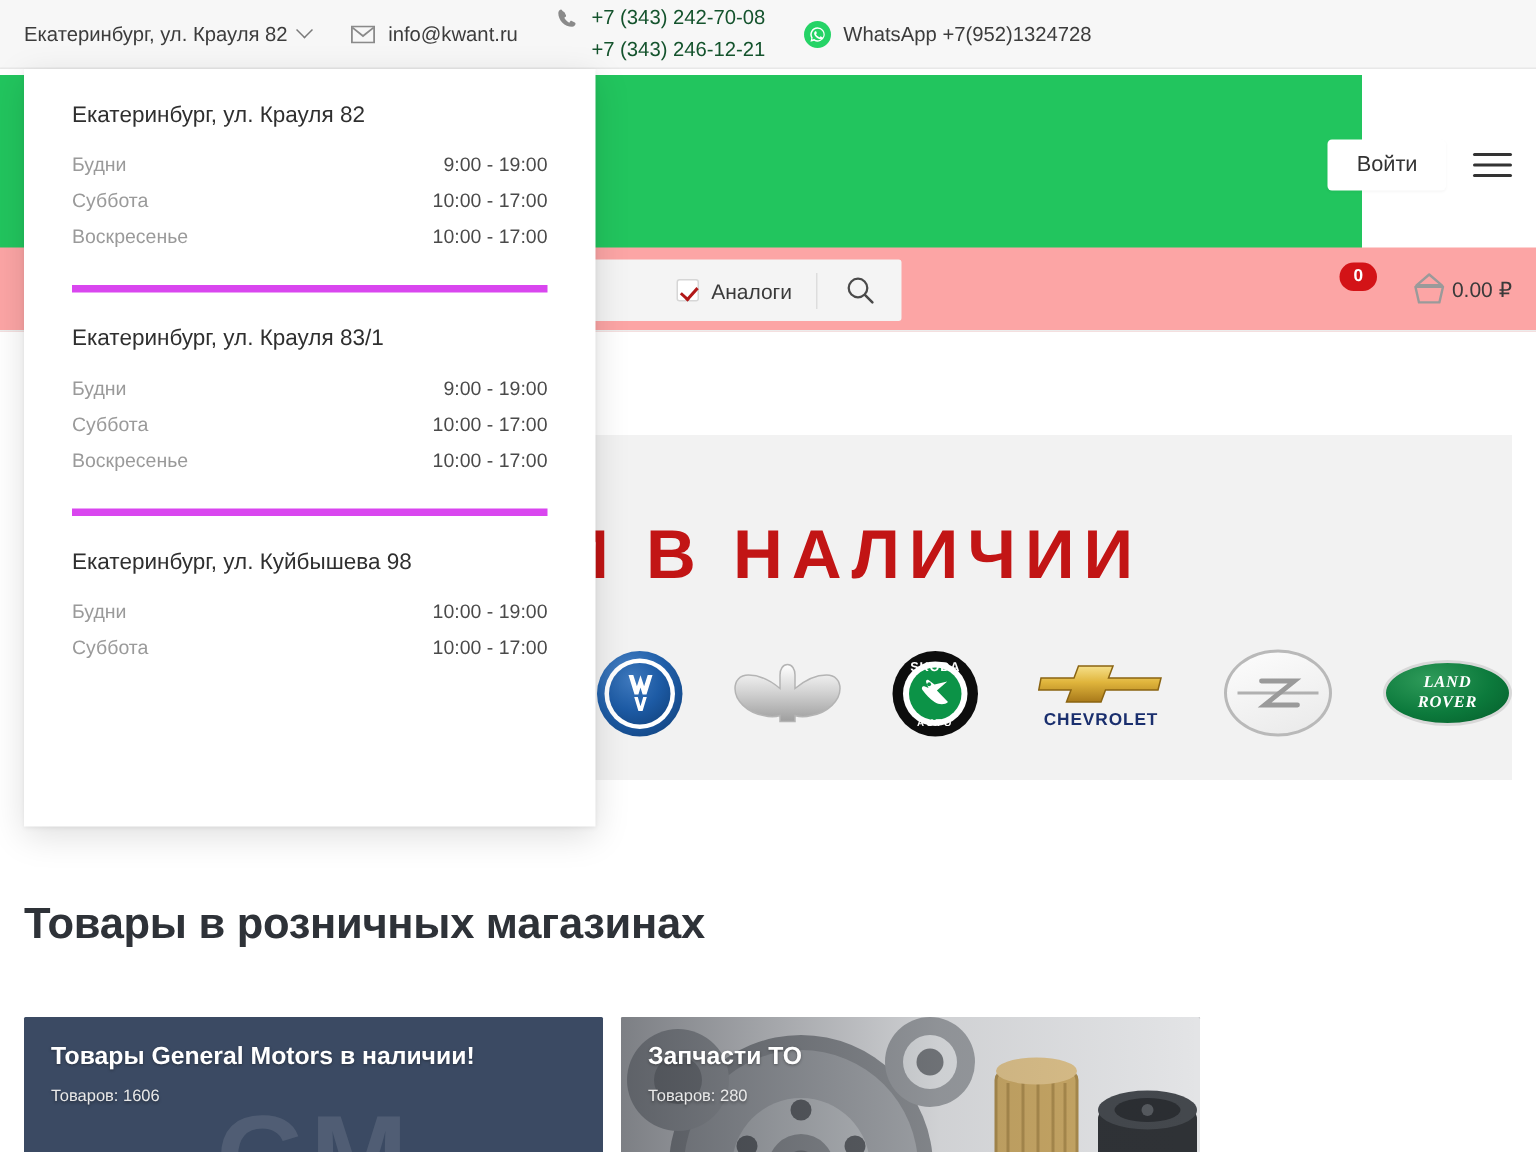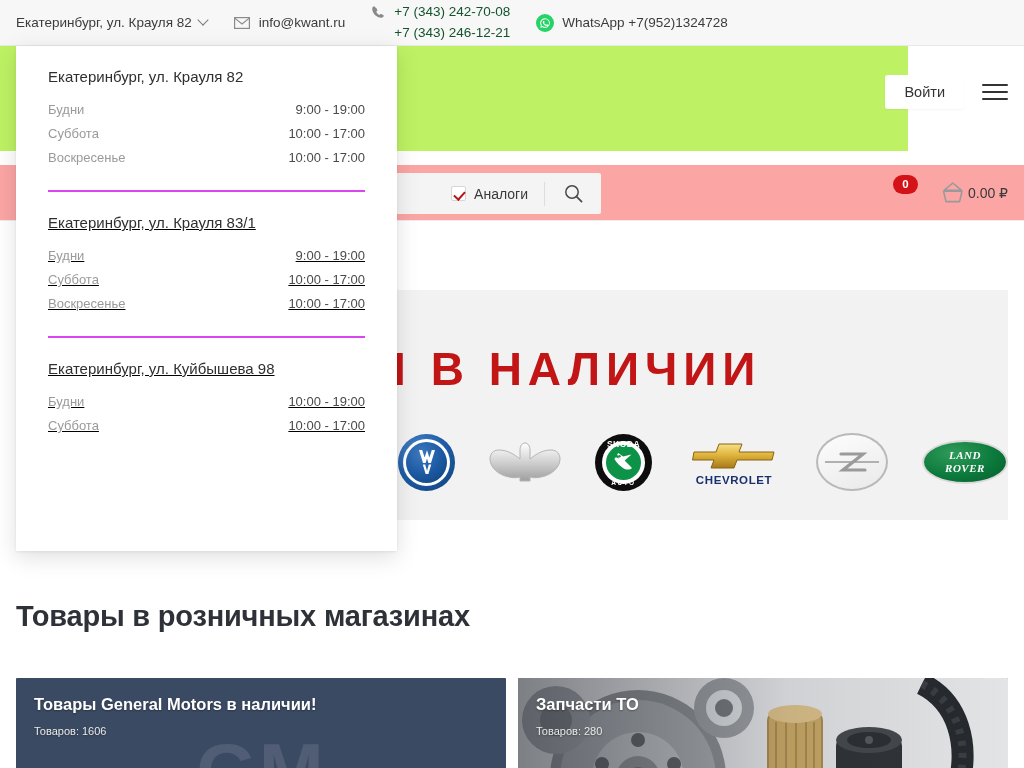--- a/index.html
+++ b/index.html
@@ -55,22 +55,22 @@
   }
   .wa-badge {
     width: 18px; height: 18px; border-radius: 50%;
     background: #25d366; display: inline-flex;
     align-items: center; justify-content: center;
     flex: none;
   }
 
   
   .header {
-    position: absolute; top: 32px; left: 0; width: 908px; height: 119px;
-    background: #bef264;
+    position: absolute; top: 50px; left: 0; width: 908px; height: 119px;
+    background: #22c55e;
     z-index: 1;
   }
   .header-inner {
     position: relative; width: 1024px; height: 119px;
     display: flex; align-items: center; justify-content: flex-end;
     padding-right: 16px; gap: 18px;
   }
   .login-btn {
     background: #ffffff; border: none; border-radius: 3px;
     padding: 9px 19px; font-size: 14.5px; color: #333;
@@ -194,21 +194,21 @@
 
   
   .section-title {
     position: absolute; top: 600px; left: 16px;
     font-size: 29px; font-weight: bold; color: #2e3238;
     letter-spacing: -0.2px;
   }
 
   
   .cards {
-    position: absolute; top: 678px; left: 16px; width: 992px; height: 90px;
+    position: absolute; top: 678px; left: 16px; width: 784px; height: 90px;
     display: flex; gap: 12px; justify-content: flex-end;
   }
   .card {
     position: relative; width: 490px; height: 170px;
     overflow: hidden; cursor: pointer; border-radius: 1px;
   }
   .card-gm { background: #3b4a63; }
   .card-gm::after {
     content: "GM";
     position: absolute; left: 50%; transform: translateX(-50%);
@@ -246,21 +246,21 @@
   .panel-title-row { display: flex; align-items: center; gap: 11px; }
   .panel-title { font-size: 23px; font-weight: bold; color: #2e3238; letter-spacing: -.2px; }
   .help-dot {
     width: 19px; height: 19px; border-radius: 50%;
     border: 1px solid #d0d0d0; color: #a5a5a5;
     font-size: 11.5px; display: flex; align-items: center; justify-content: center;
     cursor: pointer; flex: none; position: relative; top: 2px;
   }
   .panel-body { flex: 1 1 auto; overflow: hidden; padding: 0 32px; }
   .store-item { padding: 22px 0 20px 0; }
-  .store-item + .store-item { border-top: 2px solid #d946ef; text-decoration: underline; }
+  .store-item + .store-item { border-top: 5px solid #d946ef; }
   .store-name { font-size: 15px; color: #2f2f2f; margin-bottom: 13px; cursor: pointer; }
   .hours-row {
     display: flex; justify-content: space-between; align-items: baseline;
     font-size: 13px; line-height: 24px;
   }
   .hours-day { color: #9a9a9a; }
   .hours-val { color: #4a4a4a; }
 
   svg { display: block; }
 </style>

